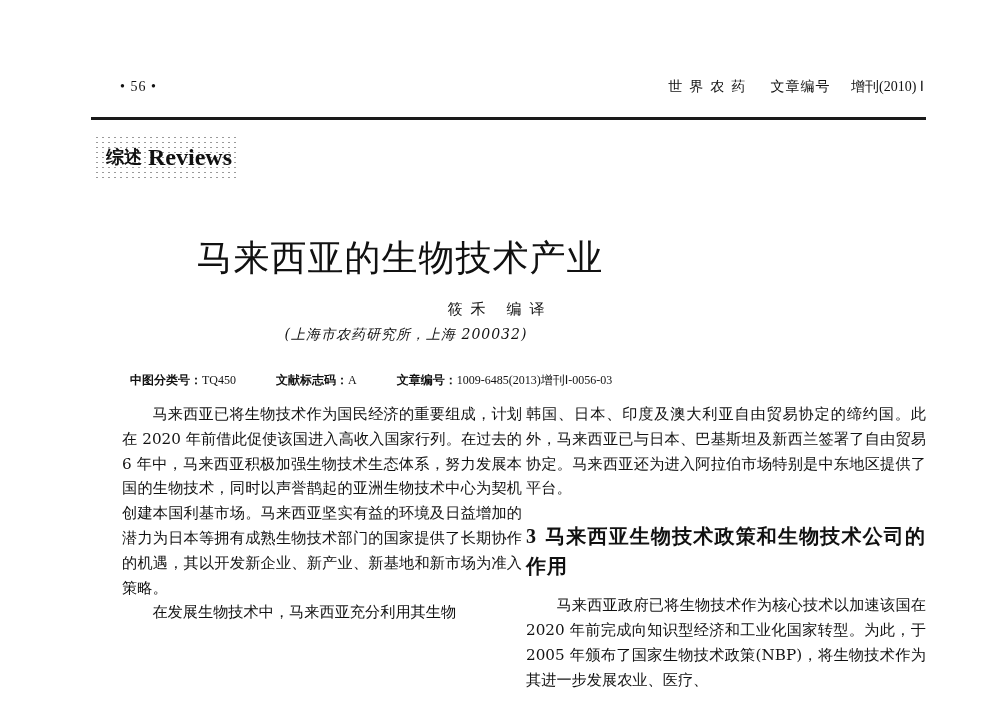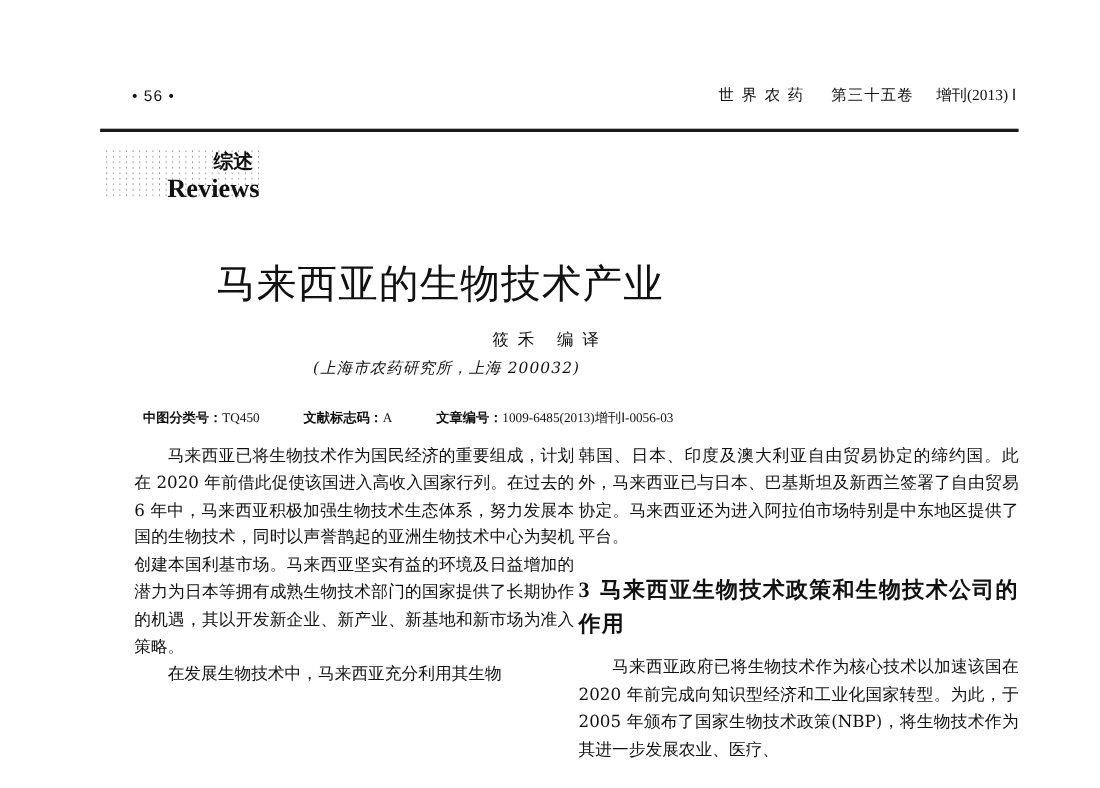--- a/index.html
+++ b/index.html
@@ -13,21 +13,21 @@
       overflow: hidden;
       position: relative;
       color: #111111;
       font-family: "DejaVu Serif", "Liberation Serif", serif;
     }
     .page-number {
       position: absolute;
       left: 120px;
       top: 79px;
       font-size: 14px;
-      font-family: Liberation Sans, sans-serif;
+      font-family: Liberation Serif, serif;
       letter-spacing: 1px;
     }
     .running-header {
       position: absolute;
       right: 76px;
       top: 78px;
       font-size: 14px;
       font-family: "DejaVu Serif", serif;
       white-space: nowrap;
     }
@@ -52,24 +52,23 @@
     }
     .section-badge {
       position: absolute;
       left: 94px;
       top: 135px;
       width: 142px;
       height: 44px;
       background-image: radial-gradient(#9a9a9a 0.6px, transparent 0.9px);
       background-size: 6px 5px;
       display: flex;
-      align-items: flex-end;
+      align-items: center;
       padding-left: 12px;
       box-sizing: border-box;
-      flex-direction: column;
     }
     .section-badge .cn {
       font-family: "DejaVu Sans", sans-serif;
       font-weight: bold;
       font-size: 18px;
       margin-right: 6px;
     }
     .section-badge .en {
       font-family: "Liberation Serif", serif;
       font-weight: bold;
@@ -150,22 +149,22 @@
       margin-right: 8px;
     }
   </style>
 </head>
 <body>
 
 <div class="page-number">• 56 •</div>
 
 <div class="running-header">
   <span class="journal">世界农药</span>
-  <span class="volume">第三十五卷</span>
-  <span class="issue">增刊(2013) Ⅰ</span>
+  <span class="volume">文章编号</span>
+  <span class="issue">增刊(2010) Ⅰ</span>
 </div>
 
 <div class="header-rule"></div>
 
 <div class="section-badge">
   <span class="cn">综述</span>
   <span class="en">Reviews</span>
 </div>
 
 <div class="title">马来西亚的生物技术产业</div>

